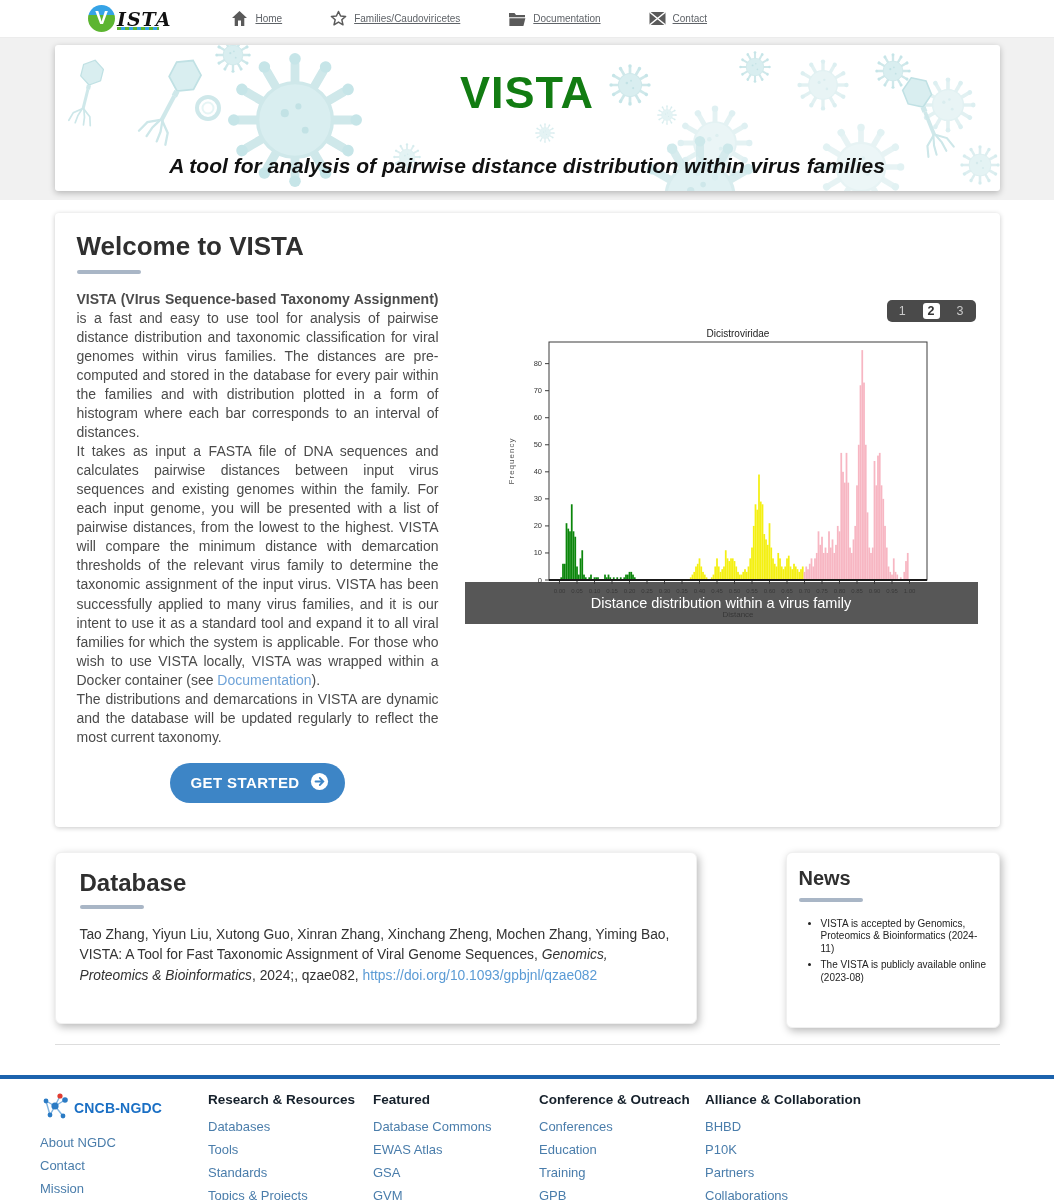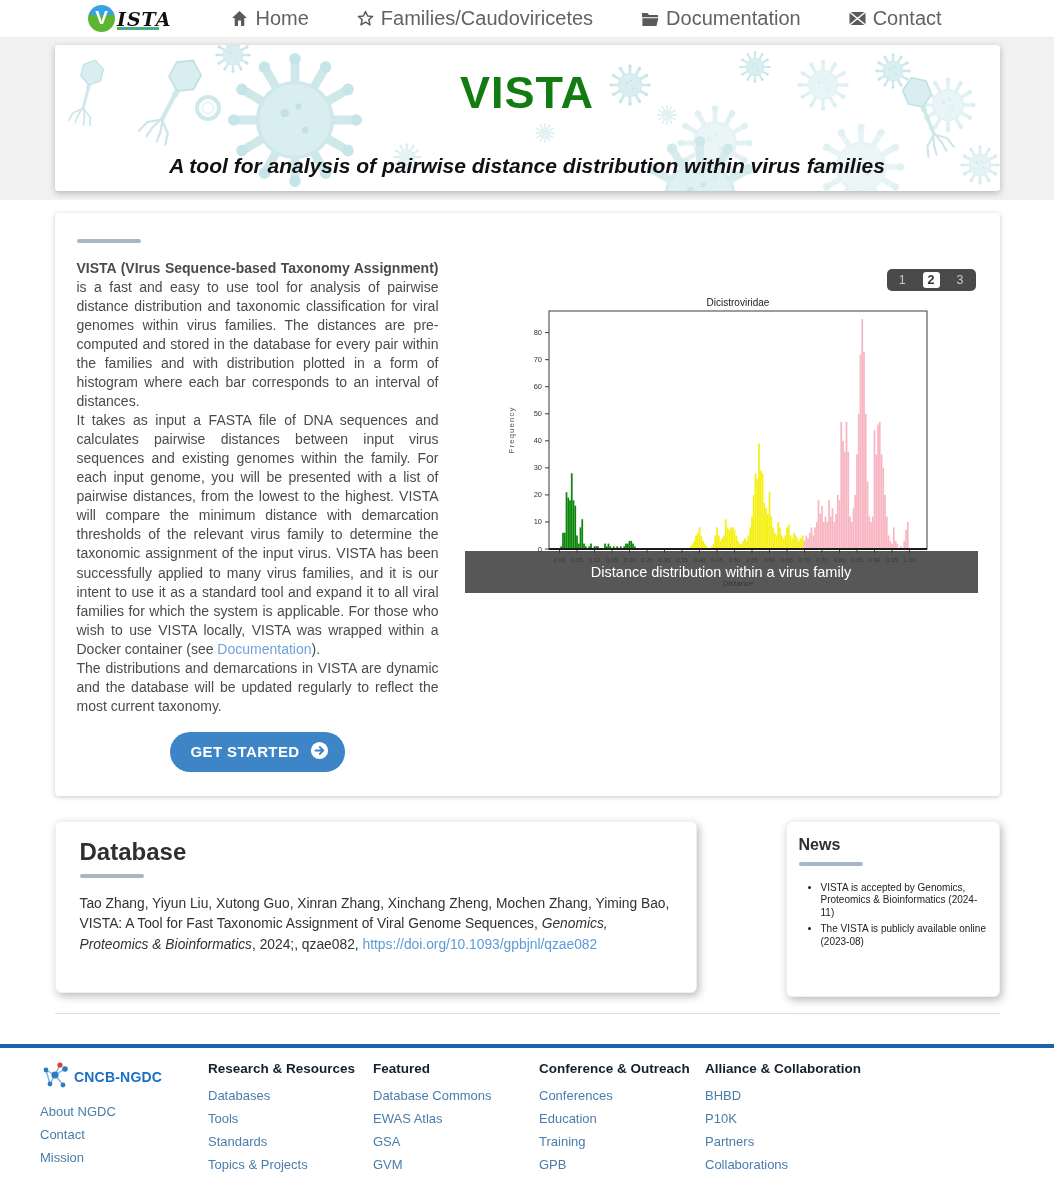--- a/index.html
+++ b/index.html
@@ -18,21 +18,21 @@
   .logo-mark {
     width:27px; height:27px; border-radius:50%;
     background:linear-gradient(180deg,#35a3e6 0 38%,#5cb531 38% 100%);
     color:#fff; font-weight:bold; font-size:19px; line-height:26px;
     text-align:center;
   }
   .logo-text { font-family:"DejaVu Serif", serif; font-style:italic; font-weight:bold; font-size:19px; color:#111; letter-spacing:1px; }
   .logo-dna { height:3px; width:42px; margin-top:-3px;
     background:repeating-linear-gradient(90deg,#5cb531 0 4px,#35a3e6 4px 8px); }
   .nav-items { display:flex; align-items:center; gap:48px; }
-  .nav-item { display:flex; align-items:center; gap:7px; font-size:20px; color:#5f6368; cursor:pointer; }
+  .nav-item { display:flex; align-items:center; gap:7px; font-size:10px; color:#5f6368; cursor:pointer;text-decoration:underline; }
   .nav-item svg { display:block; }
   
   .hero { background:#f1f1f1; padding:7px 0 9px; }
   .banner {
     width:945px; height:146px; margin:0 auto; background:#fff; position:relative;
     border-radius:3px; box-shadow:0 2px 6px rgba(0,0,0,.25); overflow:hidden;
   }
   .banner-decor { position:absolute; inset:0; z-index:0; }
   .banner-title {
     position:relative; z-index:1; text-align:center; margin:22px 0 0;
@@ -78,21 +78,21 @@
   .citation-card {
     width:642px; background:#fff; border-radius:6px; box-shadow:2px 3px 8px rgba(0,0,0,.28);
     padding:16px 24px 22px; border:1px solid #f0f0f0;
   }
   .citation-text { margin-top:16px; font-size:13.8px; line-height:1.5; color:#333; }
   .doi-link { color:#5b9bd5; text-decoration:none; }
   .news-card {
     width:214px; min-height:176px; background:#fff; border-radius:6px;
     box-shadow:2px 3px 8px rgba(0,0,0,.28); padding:14px 12px; border:1px solid #f0f0f0;
   }
-  .news-card .sec-heading { font-size:16px; }
+  .news-card .sec-heading { font-size:20px; }
   .news-list { margin:16px 0 0; padding-left:22px; font-size:10px; color:#222; line-height:1.25; }
   .news-list li { margin-bottom:4px; }
   .content-divider { width:945px; margin:16px auto 0; border:none; border-top:1px solid #ddd; }
   
   .footer { margin-top:30px; border-top:4px solid #1c63ad; background:#fff; padding:8px 40px 8px; }
   .footer-cols { display:flex; }
   .fcol-about { width:168px; }
   .fcol-1 { width:165px; } .fcol-2 { width:166px; } .fcol-3 { width:166px; } .fcol-4 { width:200px; }
   .fcol-title { font-size:13.5px; font-weight:bold; color:#15202b; margin:5px 0 12px; }
   .brand-row { display:flex; align-items:center; gap:4px; margin:4px 0 10px; }
@@ -220,20 +220,21 @@
       <use href="#virion" transform="translate(893,60) scale(1.4)" opacity=".6"></use>
       <use href="#phage" transform="translate(868,62) rotate(-22) scale(1.05)"></use>
       <use href="#virion" transform="translate(925,120) scale(1.0)" opacity=".7"></use>
     </svg>
     <h1 class="banner-title">VISTA</h1>
     <div class="banner-subtitle">A tool for analysis of pairwise distance distribution within virus families</div>
   </div>
 </section>
 
 <section class="welcome-card">
+  <h2 class="sec-heading">Welcome to VISTA</h2>
   <div class="sec-bar"></div>
   <div class="welcome-cols">
     <div class="text-col">
       <p><b>VISTA (VIrus Sequence-based Taxonomy Assignment)</b><span> is a fast and easy to use tool for analysis of pairwise distance distribution and taxonomic classification for viral genomes within virus families. The distances are pre-computed and stored in the database for every pair within the families and with distribution plotted in a form of histogram where each bar corresponds to an interval of distances.</span></p>
       <p><span>It takes as input a FASTA file of DNA sequences and calculates pairwise distances between input virus sequences and existing genomes within the family. For each input genome, you will be presented with a list of pairwise distances, from the lowest to the highest. VISTA will compare the minimum distance with demarcation thresholds of the relevant virus family to determine the taxonomic assignment of the input virus. VISTA has been successfully applied to many virus families, and it is our intent to use it as a standard tool and expand it to all viral families for which the system is applicable. For those who wish to use VISTA locally, VISTA was wrapped within a Docker container (see </span><a class="doc-link" href="#">Documentation</a><span>).</span></p>
       <p>The distributions and demarcations in VISTA are dynamic and the database will be updated regularly to reflect the most current taxonomy.</p>
       <button class="cta-btn">
         <span>GET STARTED</span>
         <span>
           <svg width="19" height="19" viewBox="0 0 19 19">

